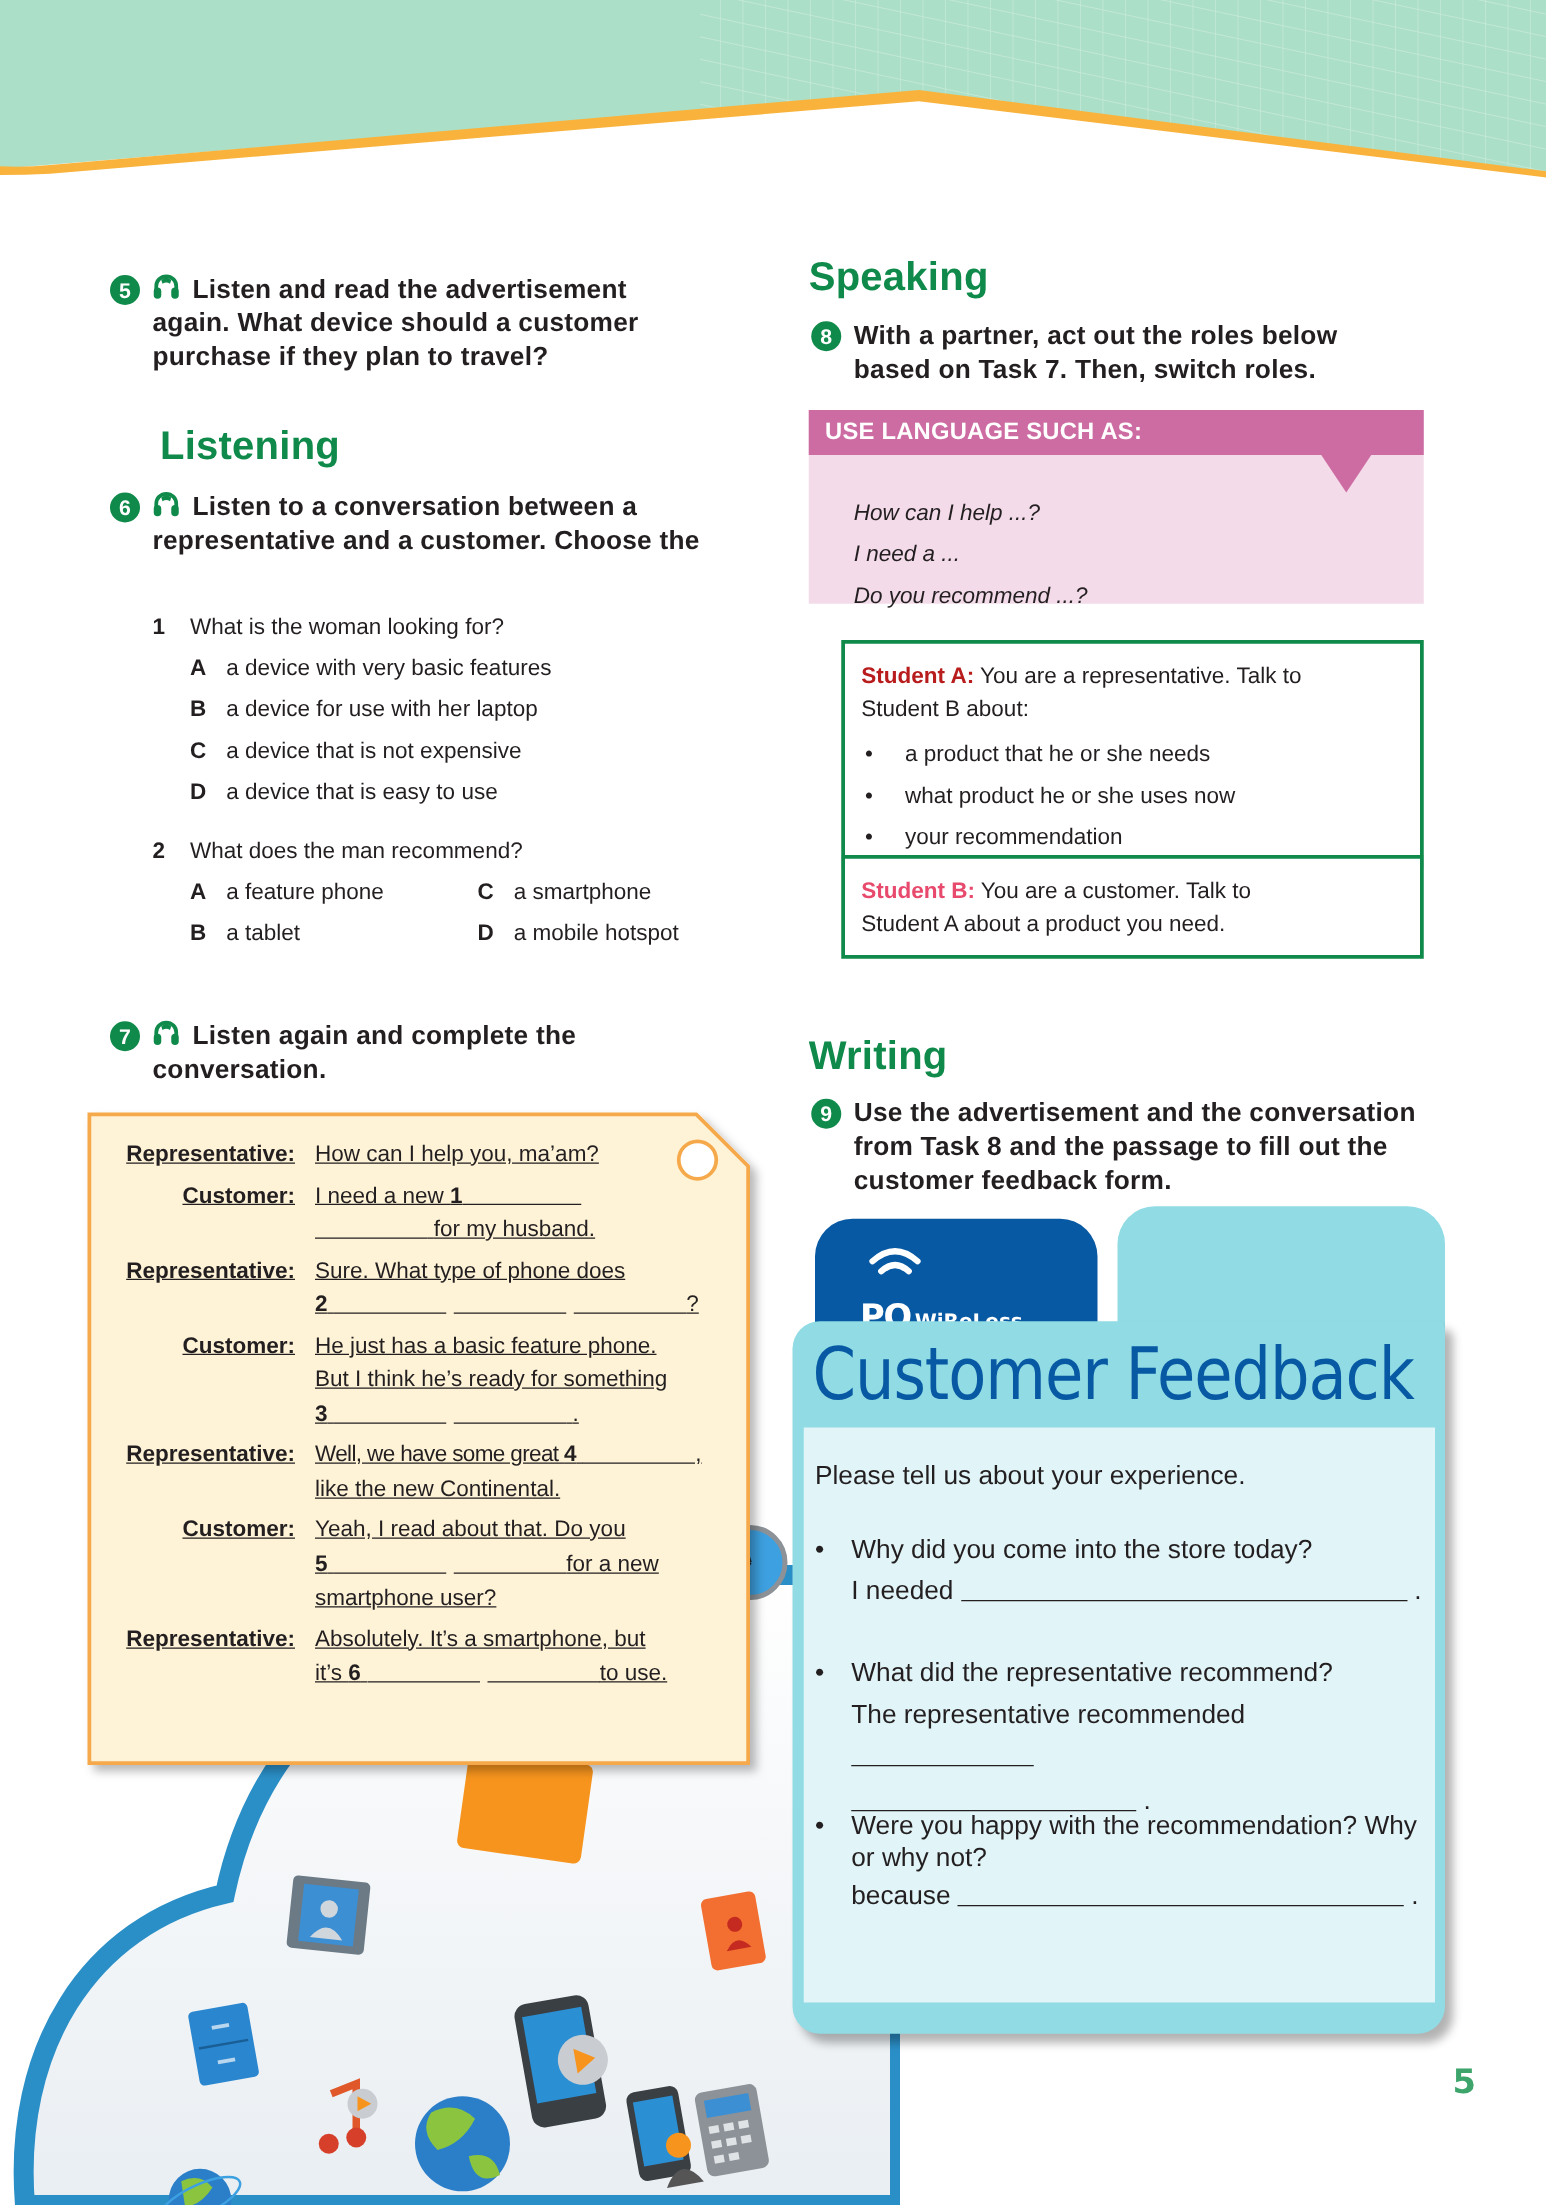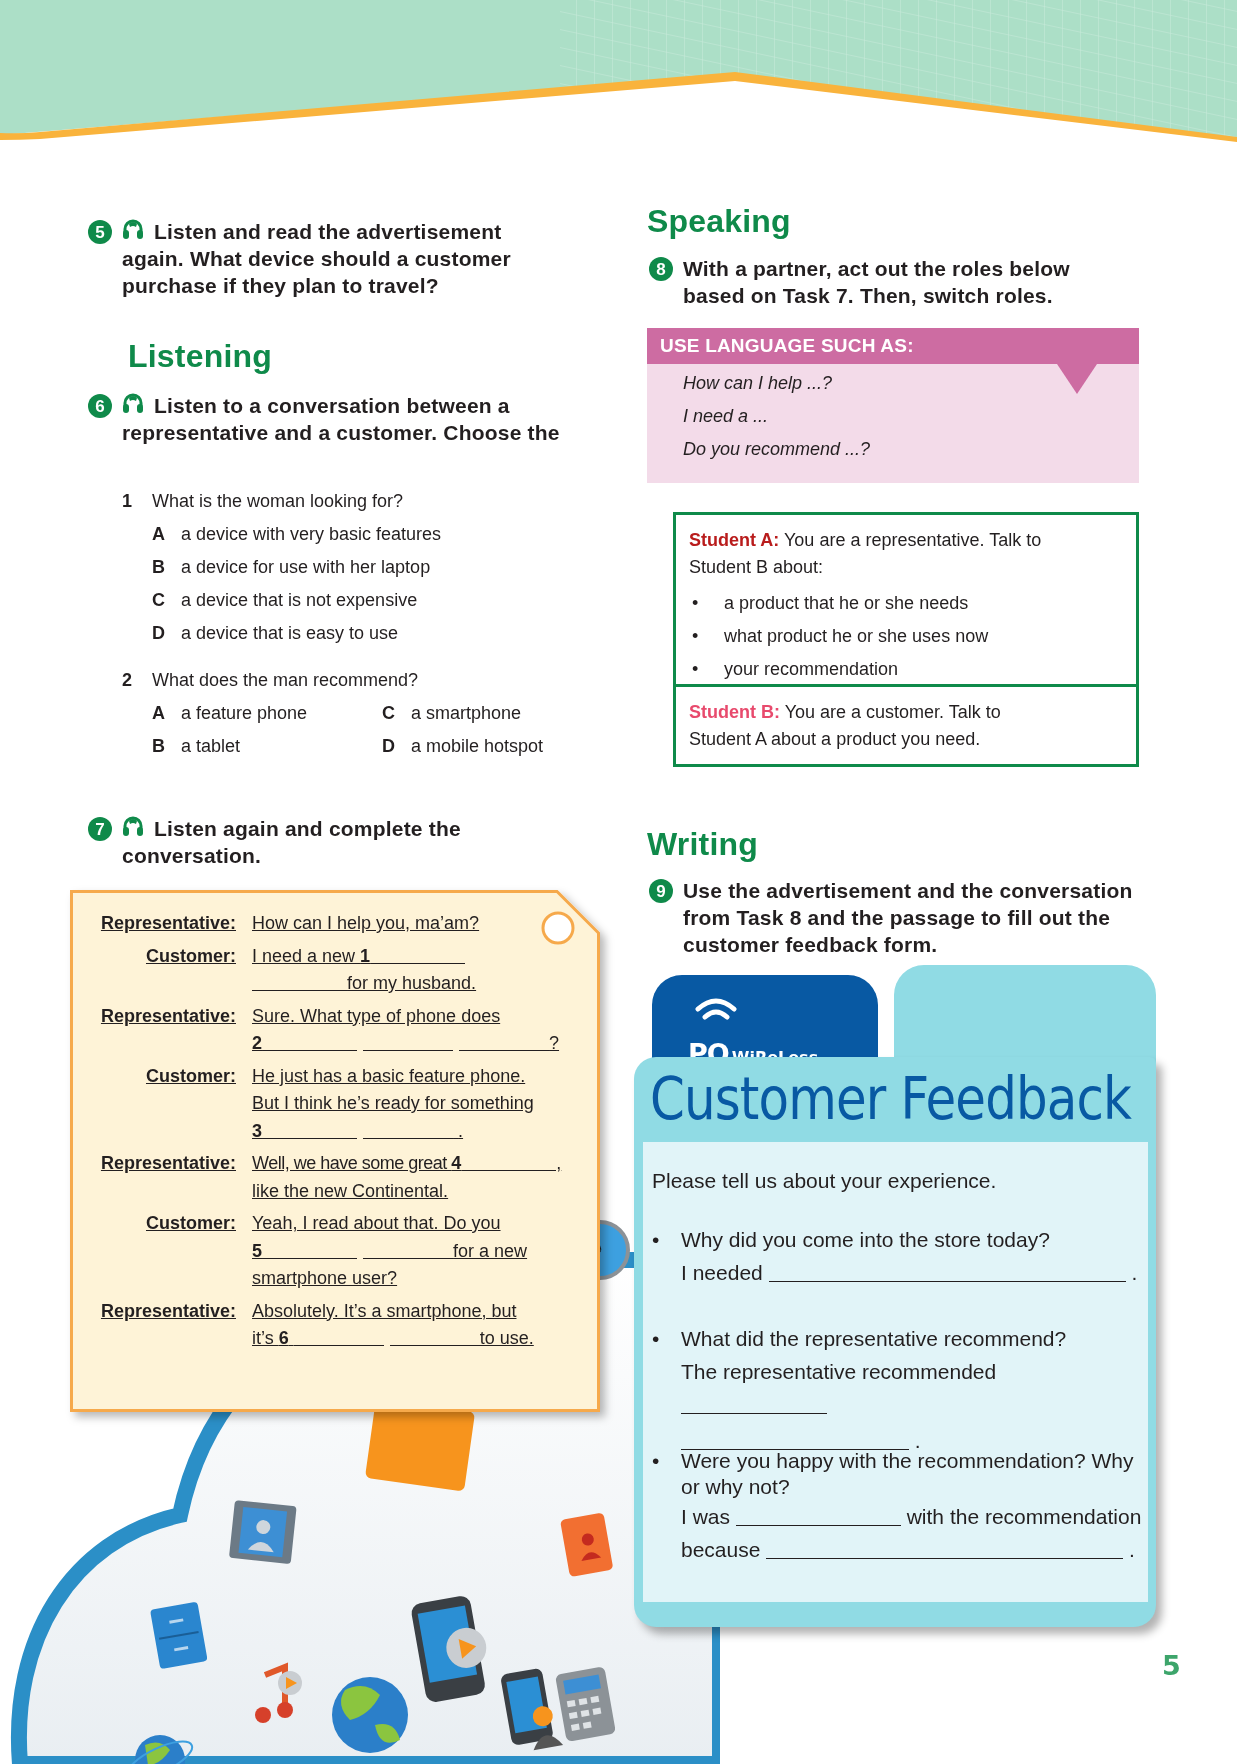--- a/index.html
+++ b/index.html
@@ -35,21 +35,21 @@
   .blank { display: inline-block; border-bottom: 1.5px solid #231f20; height: 18px; vertical-align: -2px; }
   .b90 { width: 90px; }
   .gap { display: inline-block; width: 6px; }
   .convo b { font-weight: bold; }
   .convo-gap { height: 5px; }
 
   
   .uls { position: absolute; left: 647px; top: 328px; width: 492px; height: 155px; background: #f3dbe9; }
   .uls-head { height: 36px; background: #cd6ca2; color: #fff; font-weight: bold; font-size: 19px; line-height: 36px; padding-left: 13px; letter-spacing: 0.2px; }
   .uls-tri { position: absolute; left: 410px; top: 36px; width: 0; height: 0; border-left: 20px solid transparent; border-right: 20px solid transparent; border-top: 30px solid #cd6ca2; }
-  .uls-list { padding-left: 36px; padding-top: 3px; font-size: 18px; font-style: italic; line-height: 33px; color: #231f20; }
+  .uls-list { padding-left: 36px; padding-top: 3px; font-size: 18px; font-style: italic; line-height: 33px; color: #231f20; margin-top: 27px; }
 
   .role-box { position: absolute; border: 3px solid #0f8a4a; background: #fff; font-size: 18px; line-height: 27px; padding: 12px 13px; }
   .role-a { left: 673px; top: 512px; width: 466px; height: 183px; }
   .role-b { left: 673px; top: 684px; width: 466px; height: 83px; }
   .lbl-a { color: #b91c1c; font-weight: bold; }
   .lbl-b { color: #e84a6d; font-weight: bold; }
   .role-box ul { list-style: none; margin-top: 6px; }
   .role-box li { display: flex; line-height: 33px; }
   .role-box li .dot { width: 35px; padding-left: 3px; }
 
@@ -404,20 +404,19 @@
         <div class="ans"><span>The representative recommended</span> <span class="blank" style="width:146px"></span></div>
         <div class="ans" style="margin-top:3px"><span class="blank" style="width:228px"></span> <span>.</span></div>
       </div>
 
       <div class="fb-q" style="top:306px;">
         <div class="qline" style="line-height:26px">
             <span class="dot">•</span>
             <span>Were you happy with the recommendation? Why</span>
           </div>
         <div class="ans" style="line-height:26px">or why not?</div>
-        <div class="ans"><span>I was</span> <span class="blank" style="width:165px"></span> <span>with the recommendation</span></div>
         <div class="ans"><span>because</span> <span class="blank" style="width:357px"></span> <span>.</span></div>
       </div>
     </div>
   </div>
 </div>
 
 <div class="page-num">5</div>
 
 </body></html>

